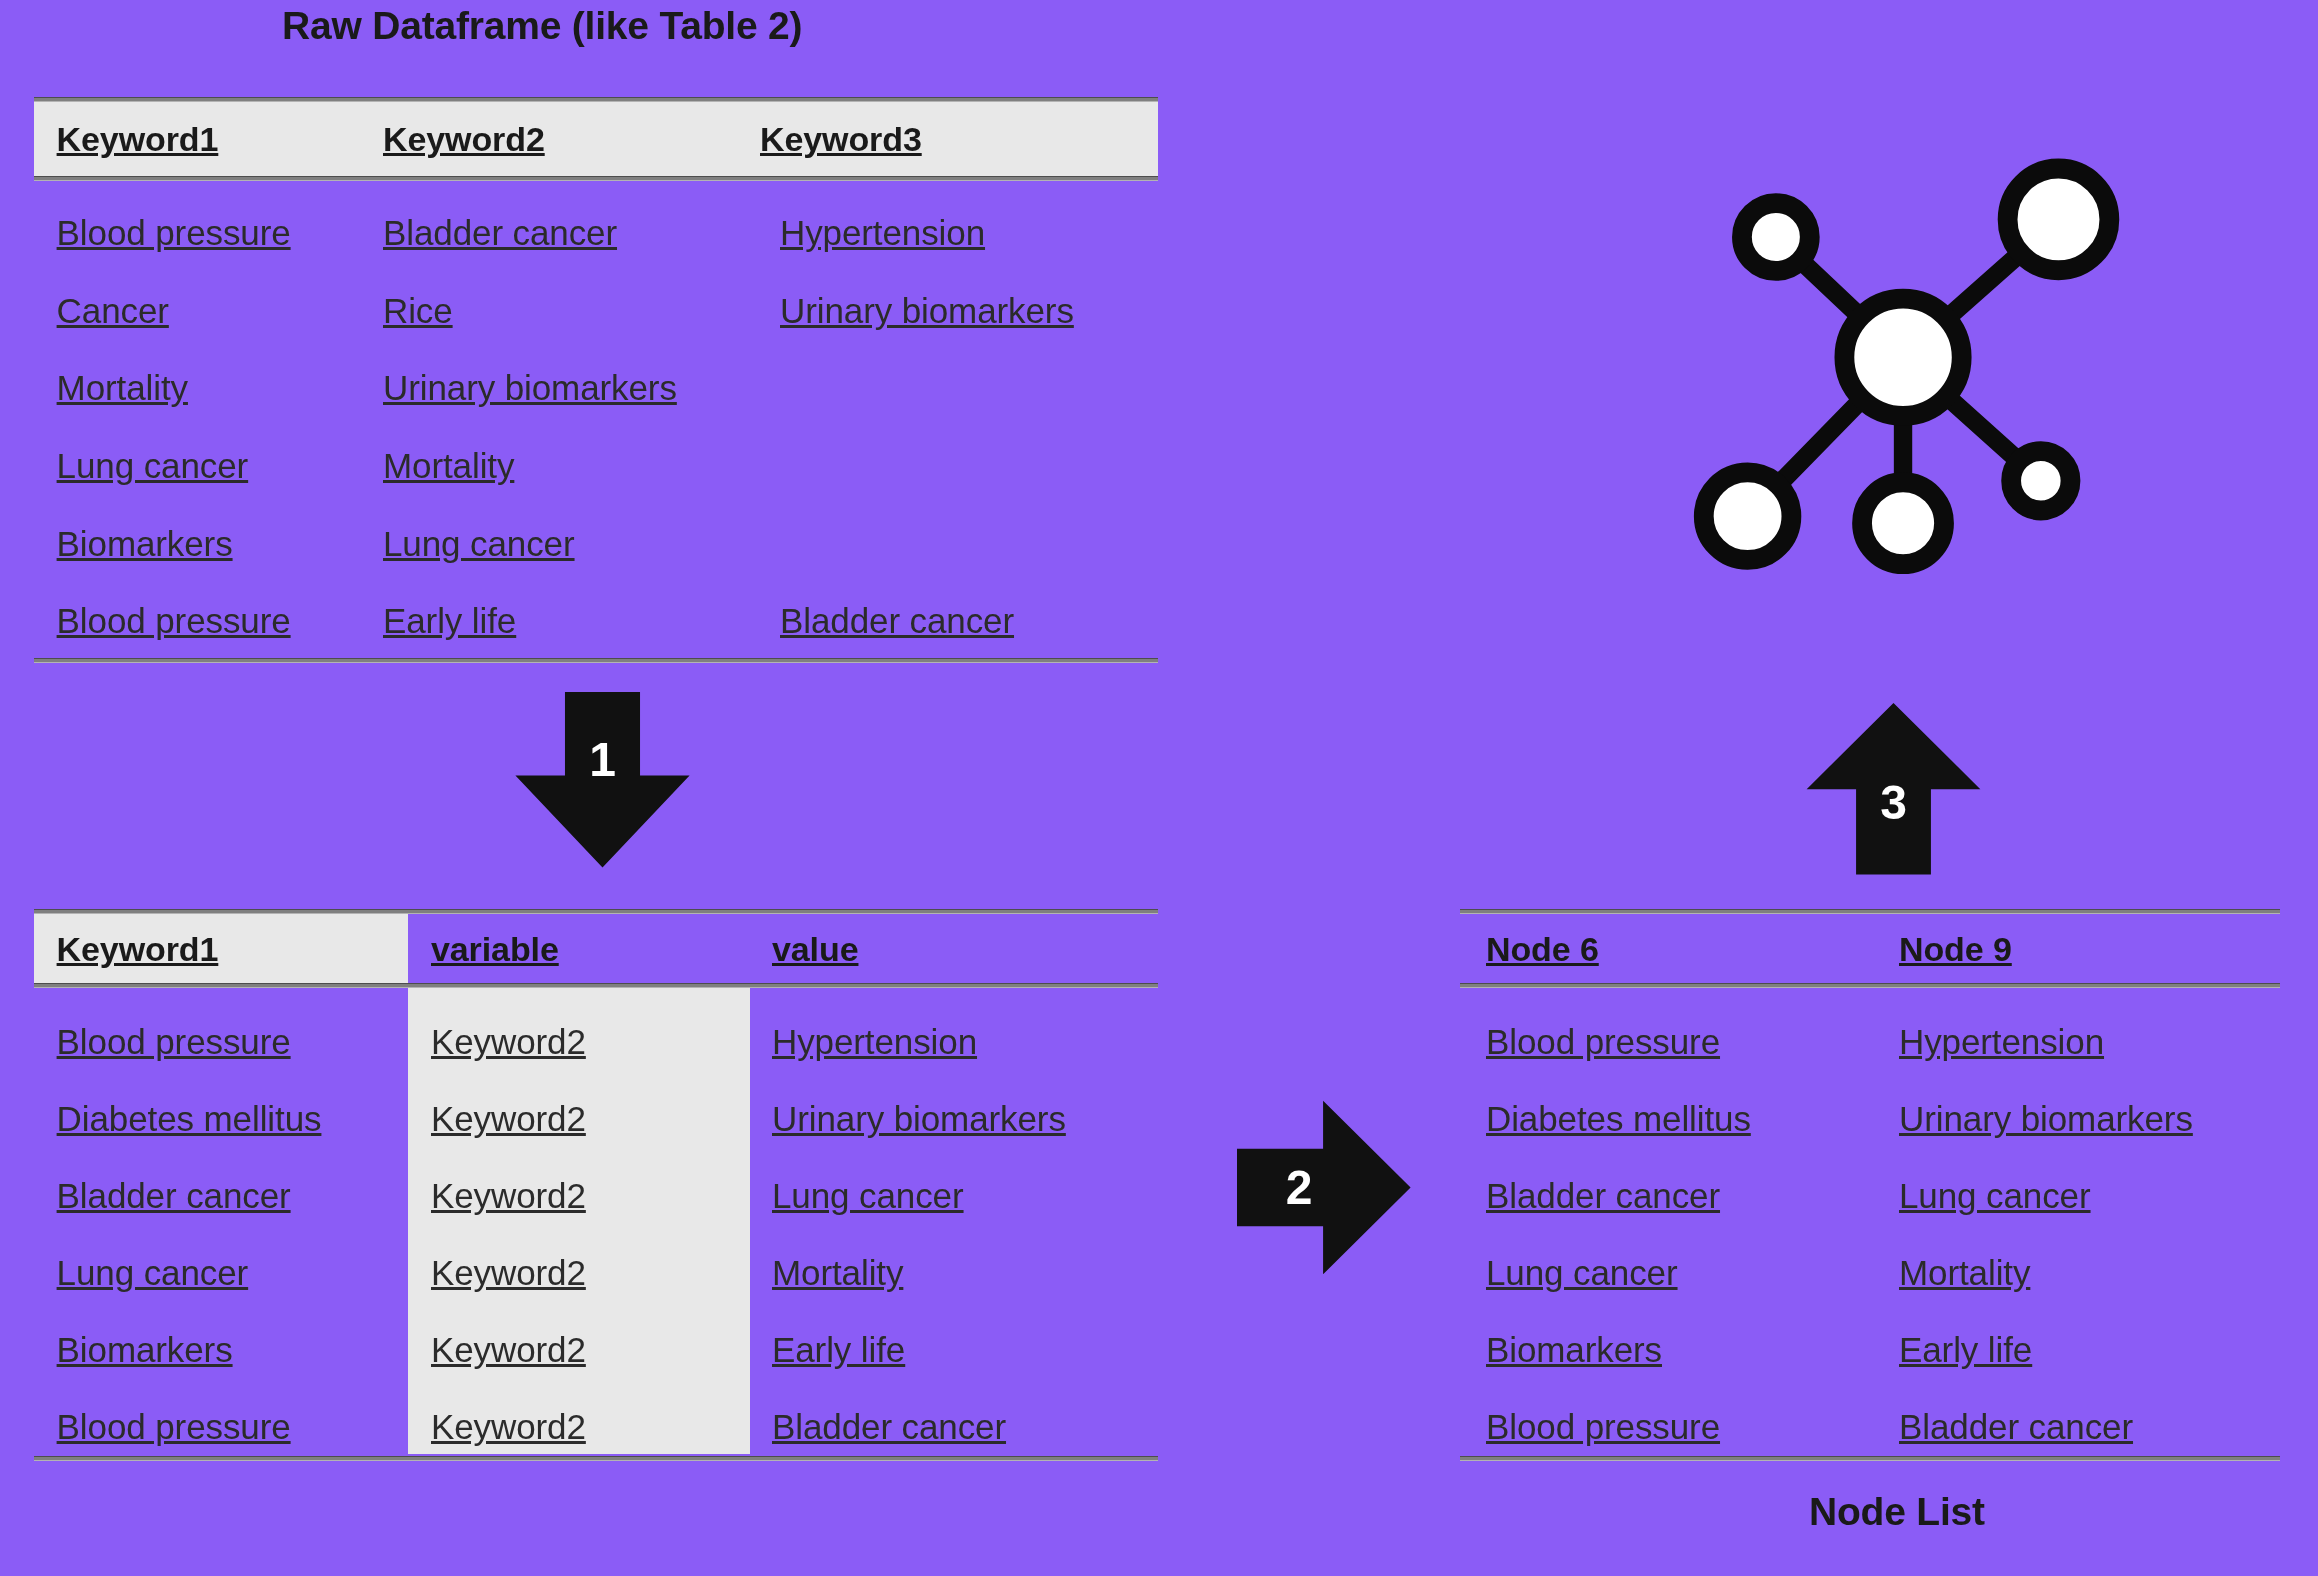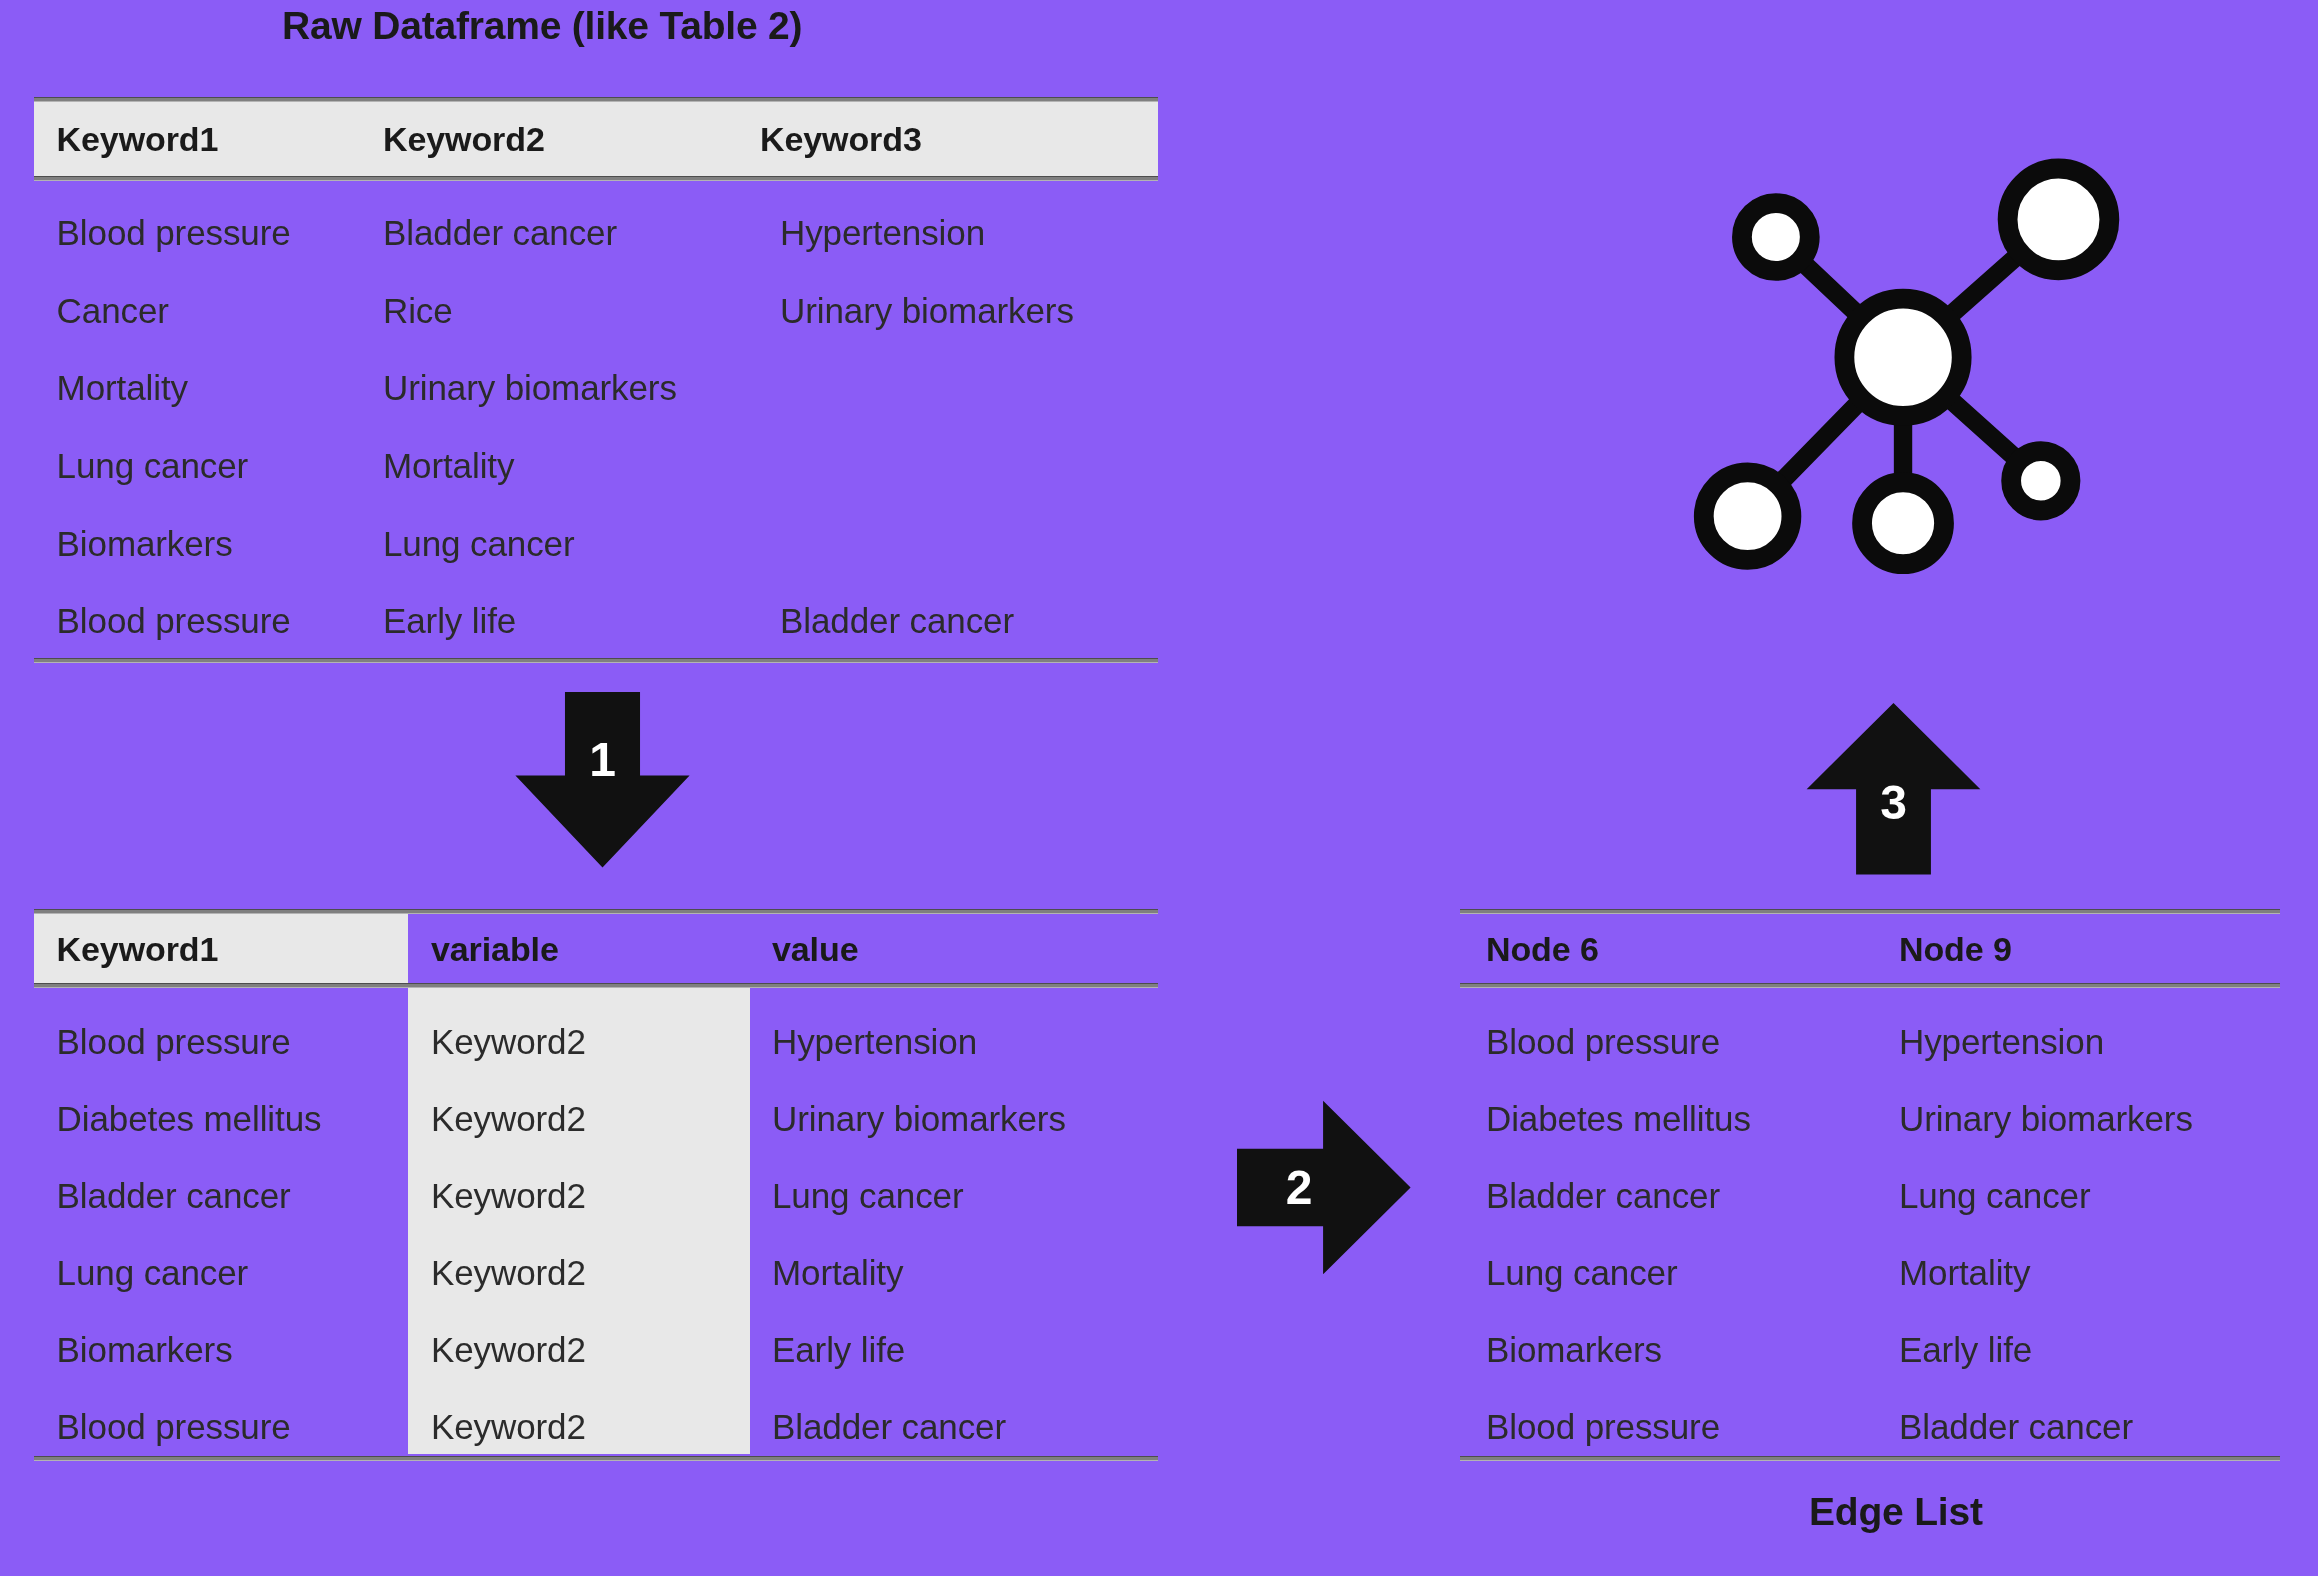--- a/index.html
+++ b/index.html
@@ -38,20 +38,21 @@
     position: absolute;
     background: #e8e8e8;
   }
   .cell {
     position: absolute;
     white-space: nowrap;
     font-size: 35px;
     line-height: 1;
     color: #2b2b2b;
     letter-spacing: -0.1px;
+    text-decoration: underline;
   }
   .cell.head {
     font-weight: bold;
     font-size: 34px;
     color: #1a1a1a;
   }
 
   
   .caption {
     position: absolute;
@@ -254,16 +255,16 @@
       <div class="cell" style="left:439px; top:423px;">Early life</div>
     </div>
     <div>
       <div class="cell" style="left:26px; top:500px;">Blood pressure</div>
       <div class="cell" style="left:439px; top:500px;">Bladder cancer</div>
     </div>
 
     <div class="rule" style="top:547px;"></div>
   </div>
 
-  <div class="caption" style="left:1809px; top:1490px;">Edge List</div>
+  <div class="caption" style="left:1809px; top:1490px;">Node List</div>
 
 </div>
 
 
 </body></html>

